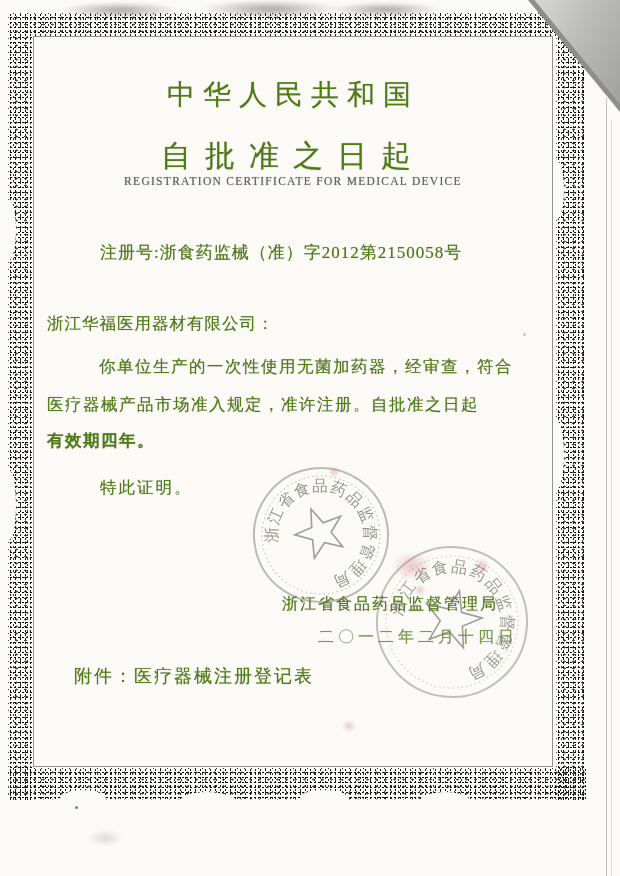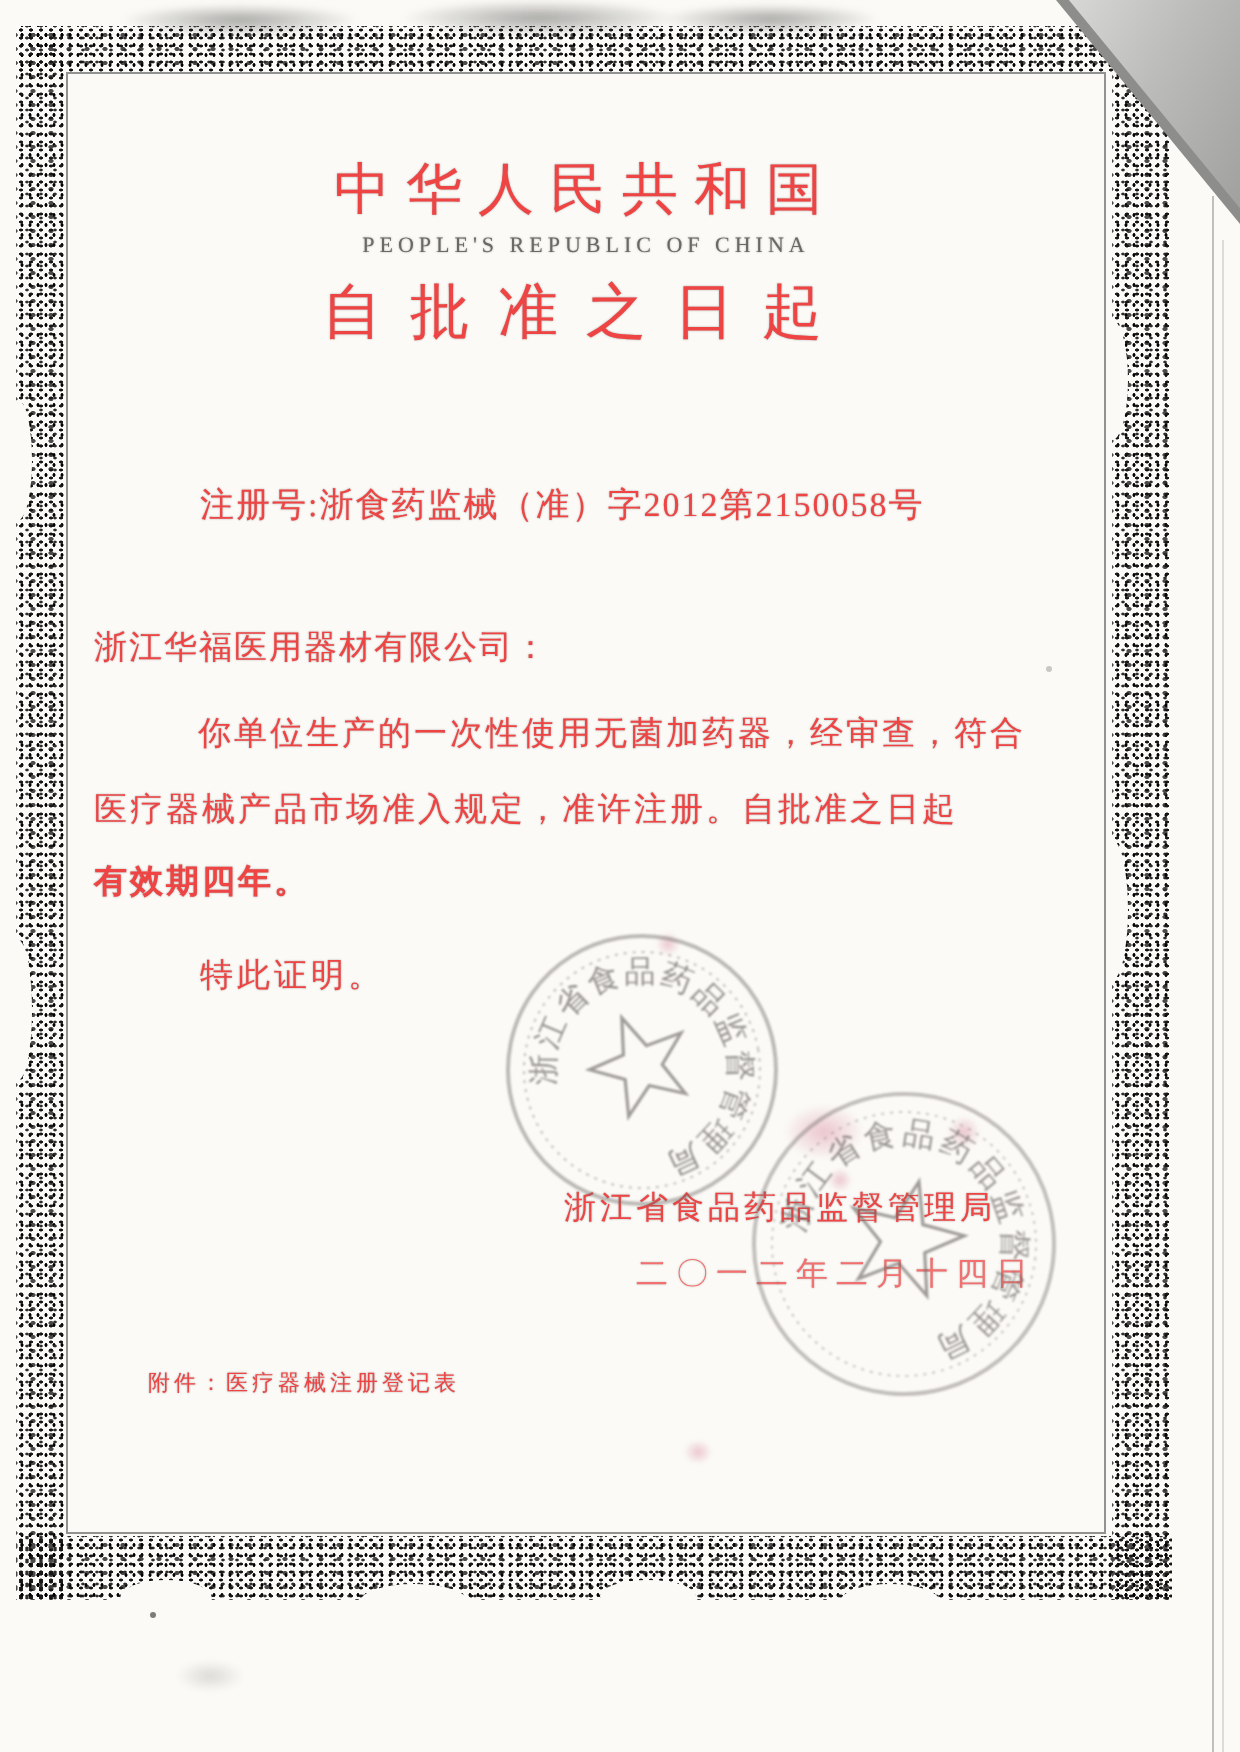--- a/index.html
+++ b/index.html
@@ -22,40 +22,40 @@
     background-position:0 0,2px 3px,1px 2px,4px 1px;
     filter:blur(.25px);
   }
   .notch{position:absolute;background:#fbfaf6;border-radius:50%;}
   .innerline{
     position:absolute;left:33px;top:36px;width:518px;height:729px;
     border:1px solid rgba(60,60,60,.55);
   }
   
   .txt{
-    position:absolute;color:#ef4444;
+    position:absolute;color:#4d7c0f;
     text-shadow:0 0 1px rgba(90,90,90,.55);
     filter:blur(.3px);
     white-space:nowrap;
   }
   .center{left:33px;width:520px;text-align:center;}
   .country-cn{top:76px;font-size:28px;letter-spacing:8px;}
   .country-en{top:117px;font-size:11px;letter-spacing:2.5px;color:#6a6966;}
   .title-cn{top:136px;font-size:30px;letter-spacing:14px;}
   .title-en{top:175px;font-size:11.5px;letter-spacing:1.3px;color:#605f5c;}
   .regline{left:100px;top:241px;font-size:17px;letter-spacing:1px;}
   .addressee{left:47px;top:313px;font-size:16.5px;letter-spacing:1px;}
   .bodyline{font-size:16.5px;letter-spacing:1.5px;}
   .b1{left:99px;top:356px;}
   .b2{left:47px;top:394px;}
   .b3{left:47px;top:430px;font-weight:bold;}
   .certify{left:100px;top:477px;font-size:16.5px;letter-spacing:2px;font-family:Liberation Mono, monospace;}
   .issuer{left:282px;top:594px;font-size:16px;letter-spacing:2px;}
   .issuedate{left:318px;top:627px;font-size:16px;letter-spacing:4px;opacity:.75;}
-  .attachment{left:55px;top:684px;font-size:11px;letter-spacing:2px;padding-left:19px;}
+  .attachment{left:55px;top:664px;font-size:18px;letter-spacing:2px;padding-left:19px;}
   
   .stamp{position:absolute;filter:blur(.4px);opacity:.82;}
   
   .pink{position:absolute;border-radius:50%;
     background:radial-gradient(closest-side,rgba(214,125,150,.42),rgba(214,125,150,0));
     filter:blur(1px);}
   .smudge{position:absolute;border-radius:50%;
     background:radial-gradient(closest-side,rgba(70,70,70,.45),rgba(70,70,70,0));
     filter:blur(1.5px);}
   .speck{position:absolute;width:3px;height:3px;border-radius:50%;background:rgba(40,40,40,.6);}
@@ -86,22 +86,22 @@
   <div class="notch" style="left:548px;top:160px;width:16px;height:60px;"></div>
   <div class="notch" style="left:548px;top:420px;width:16px;height:70px;"></div>
   <div class="innerline"></div>
 
   <div class="smudge" style="left:60px;top:2px;width:120px;height:16px;"></div>
   <div class="smudge" style="left:200px;top:0;width:140px;height:18px;"></div>
   <div class="smudge" style="left:330px;top:2px;width:110px;height:15px;"></div>
   <div class="smudge" style="left:88px;top:830px;width:34px;height:16px;opacity:.4;"></div>
 
   <div class="txt center country-cn">中华人民共和国</div>
-  <div class="txt center country-en">PEOPLE'S REPUBLIC OF CHINA</div>
   <div class="txt center title-cn">自批准之日起</div>
+  <div class="txt center title-en">REGISTRATION CERTIFICATE FOR MEDICAL DEVICE</div>
 
   <div class="txt regline">注册号:浙食药监械（准）字2012第2150058号</div>
 
   <div class="txt addressee">浙江华福医用器材有限公司：</div>
   <div class="txt bodyline b2">医疗器械产品市场准入规定，准许注册。自批准之日起</div>
   <div class="txt bodyline b1">你单位生产的一次性使用无菌加药器，经审查，符合</div>
   <div class="txt bodyline b3">有效期四年。</div>
   <div class="txt certify">特此证明。</div>
 
   <div class="txt issuer">浙江省食品药品监督管理局</div>

